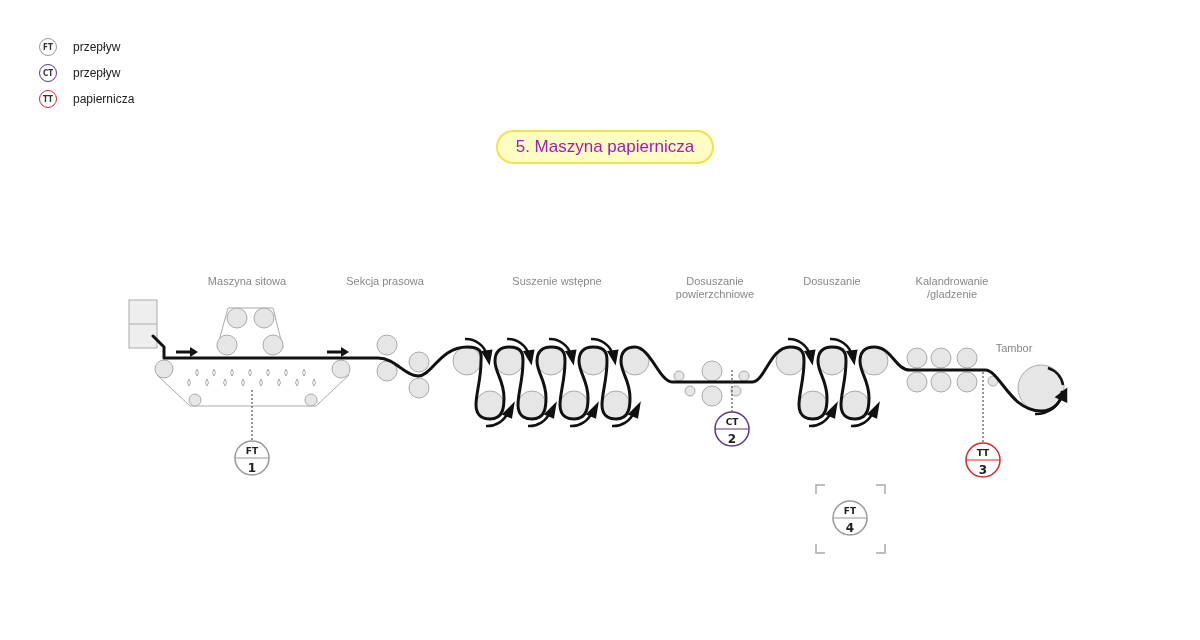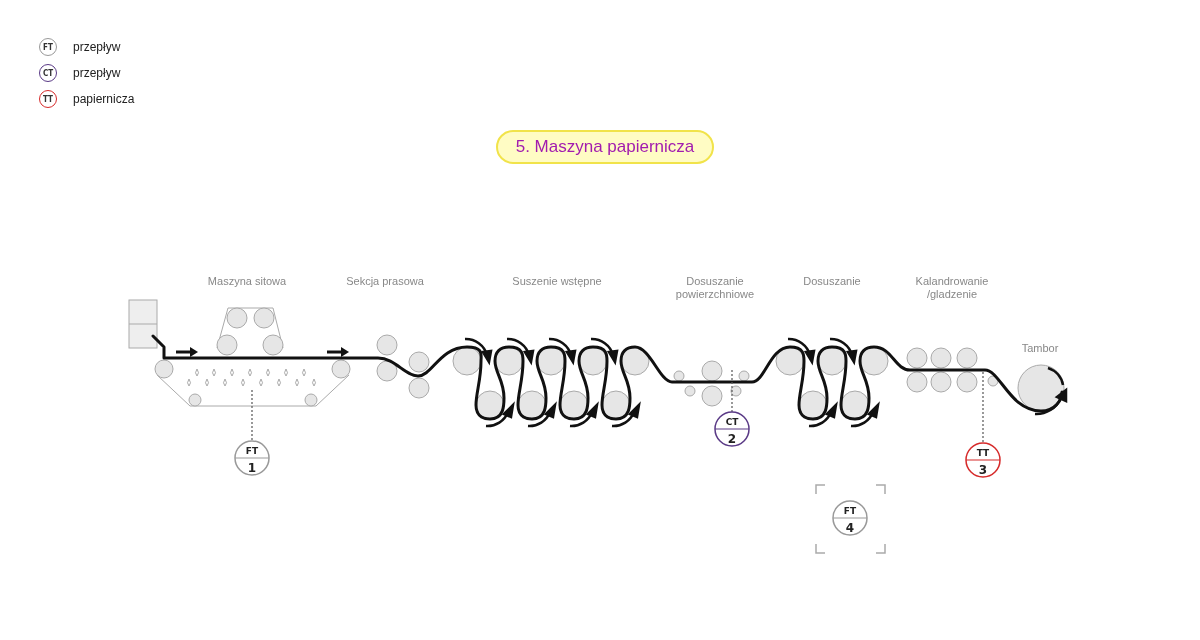--- a/index.html
+++ b/index.html
@@ -46,21 +46,21 @@
 <div class="section-label" style="left:497px; top:275px; width:120px;">Suszenie wstępne</div>
 <div class="section-label" style="left:662px; top:275px; width:106px;">
   <div>Dosuszanie</div>
   <div>powierzchniowe</div>
 </div>
 <div class="section-label" style="left:782px; top:275px; width:100px;">Dosuszanie</div>
 <div class="section-label" style="left:902px; top:275px; width:100px;">
   <div>Kalandrowanie</div>
   <div>/gladzenie</div>
 </div>
-<div class="section-label" style="left:1010px; top:342px; width:60px;text-align:center;">Tambor</div>
+<div class="section-label" style="left:984px; top:342px; width:60px;text-align:center;">Tambor</div>
 
 <svg class="diagram" width="1200" height="640" viewBox="0 0 1200 640">
   <defs>
     <marker id="ah" markerWidth="6" markerHeight="6" refX="3" refY="3" orient="auto" markerUnits="strokeWidth">
       <path d="M0,0 L6,3 L0,6 z" fill="#111"></path>
     </marker>
   </defs>
 
   <g>
     <rect x="129" y="300" width="28" height="48" fill="#eeeeee" stroke="#aaa" stroke-width="1"></rect>

